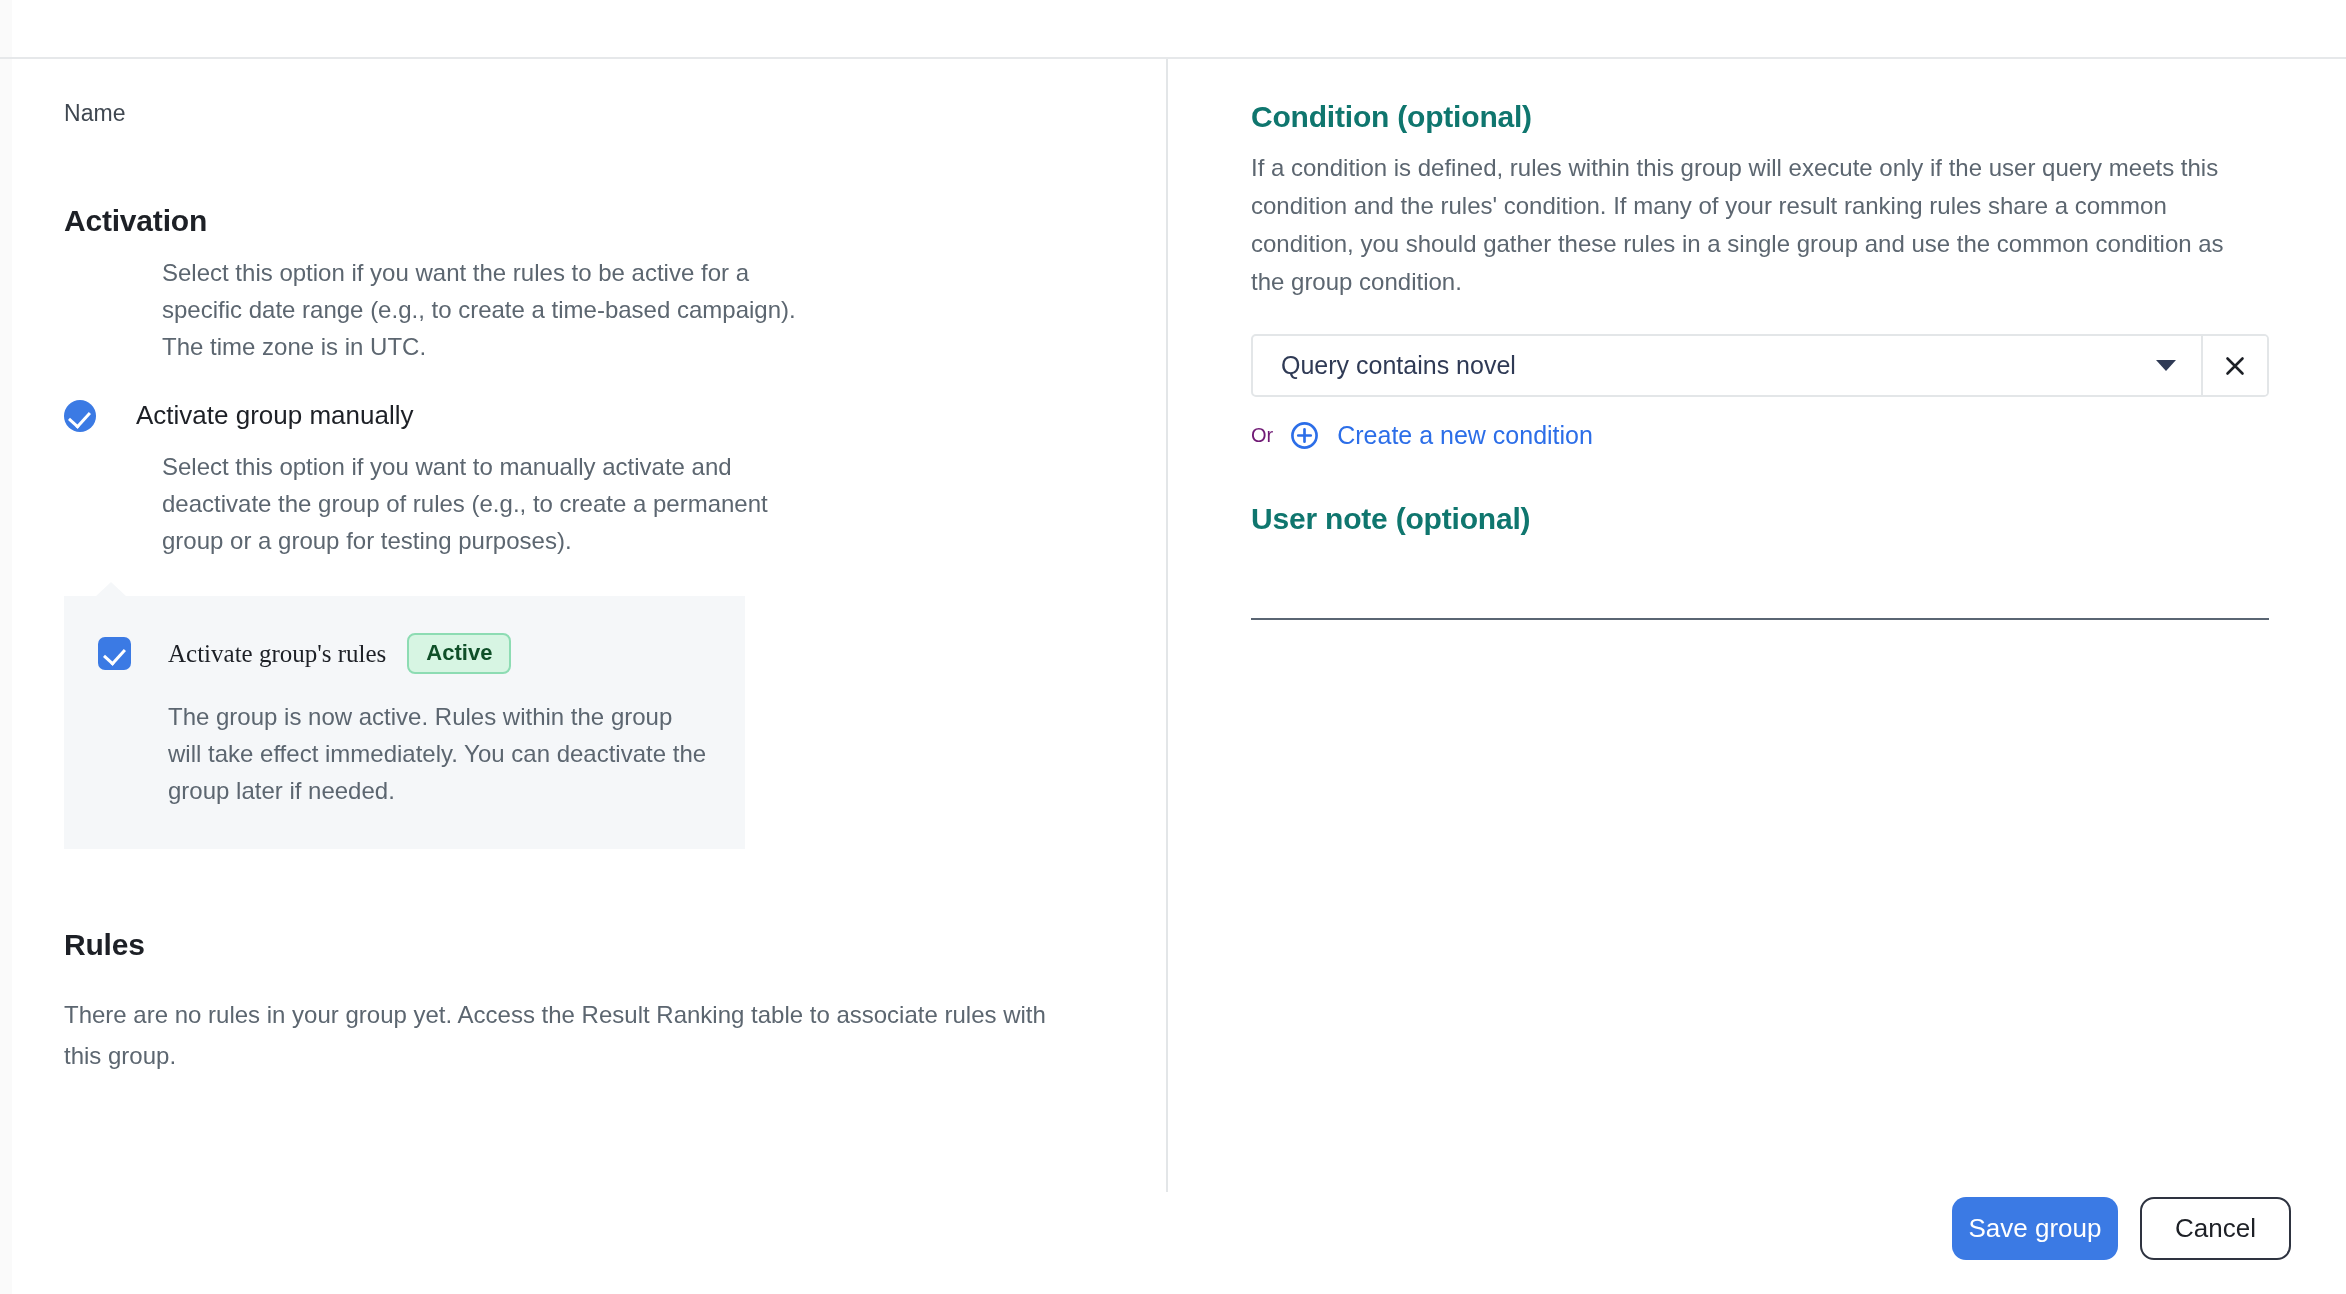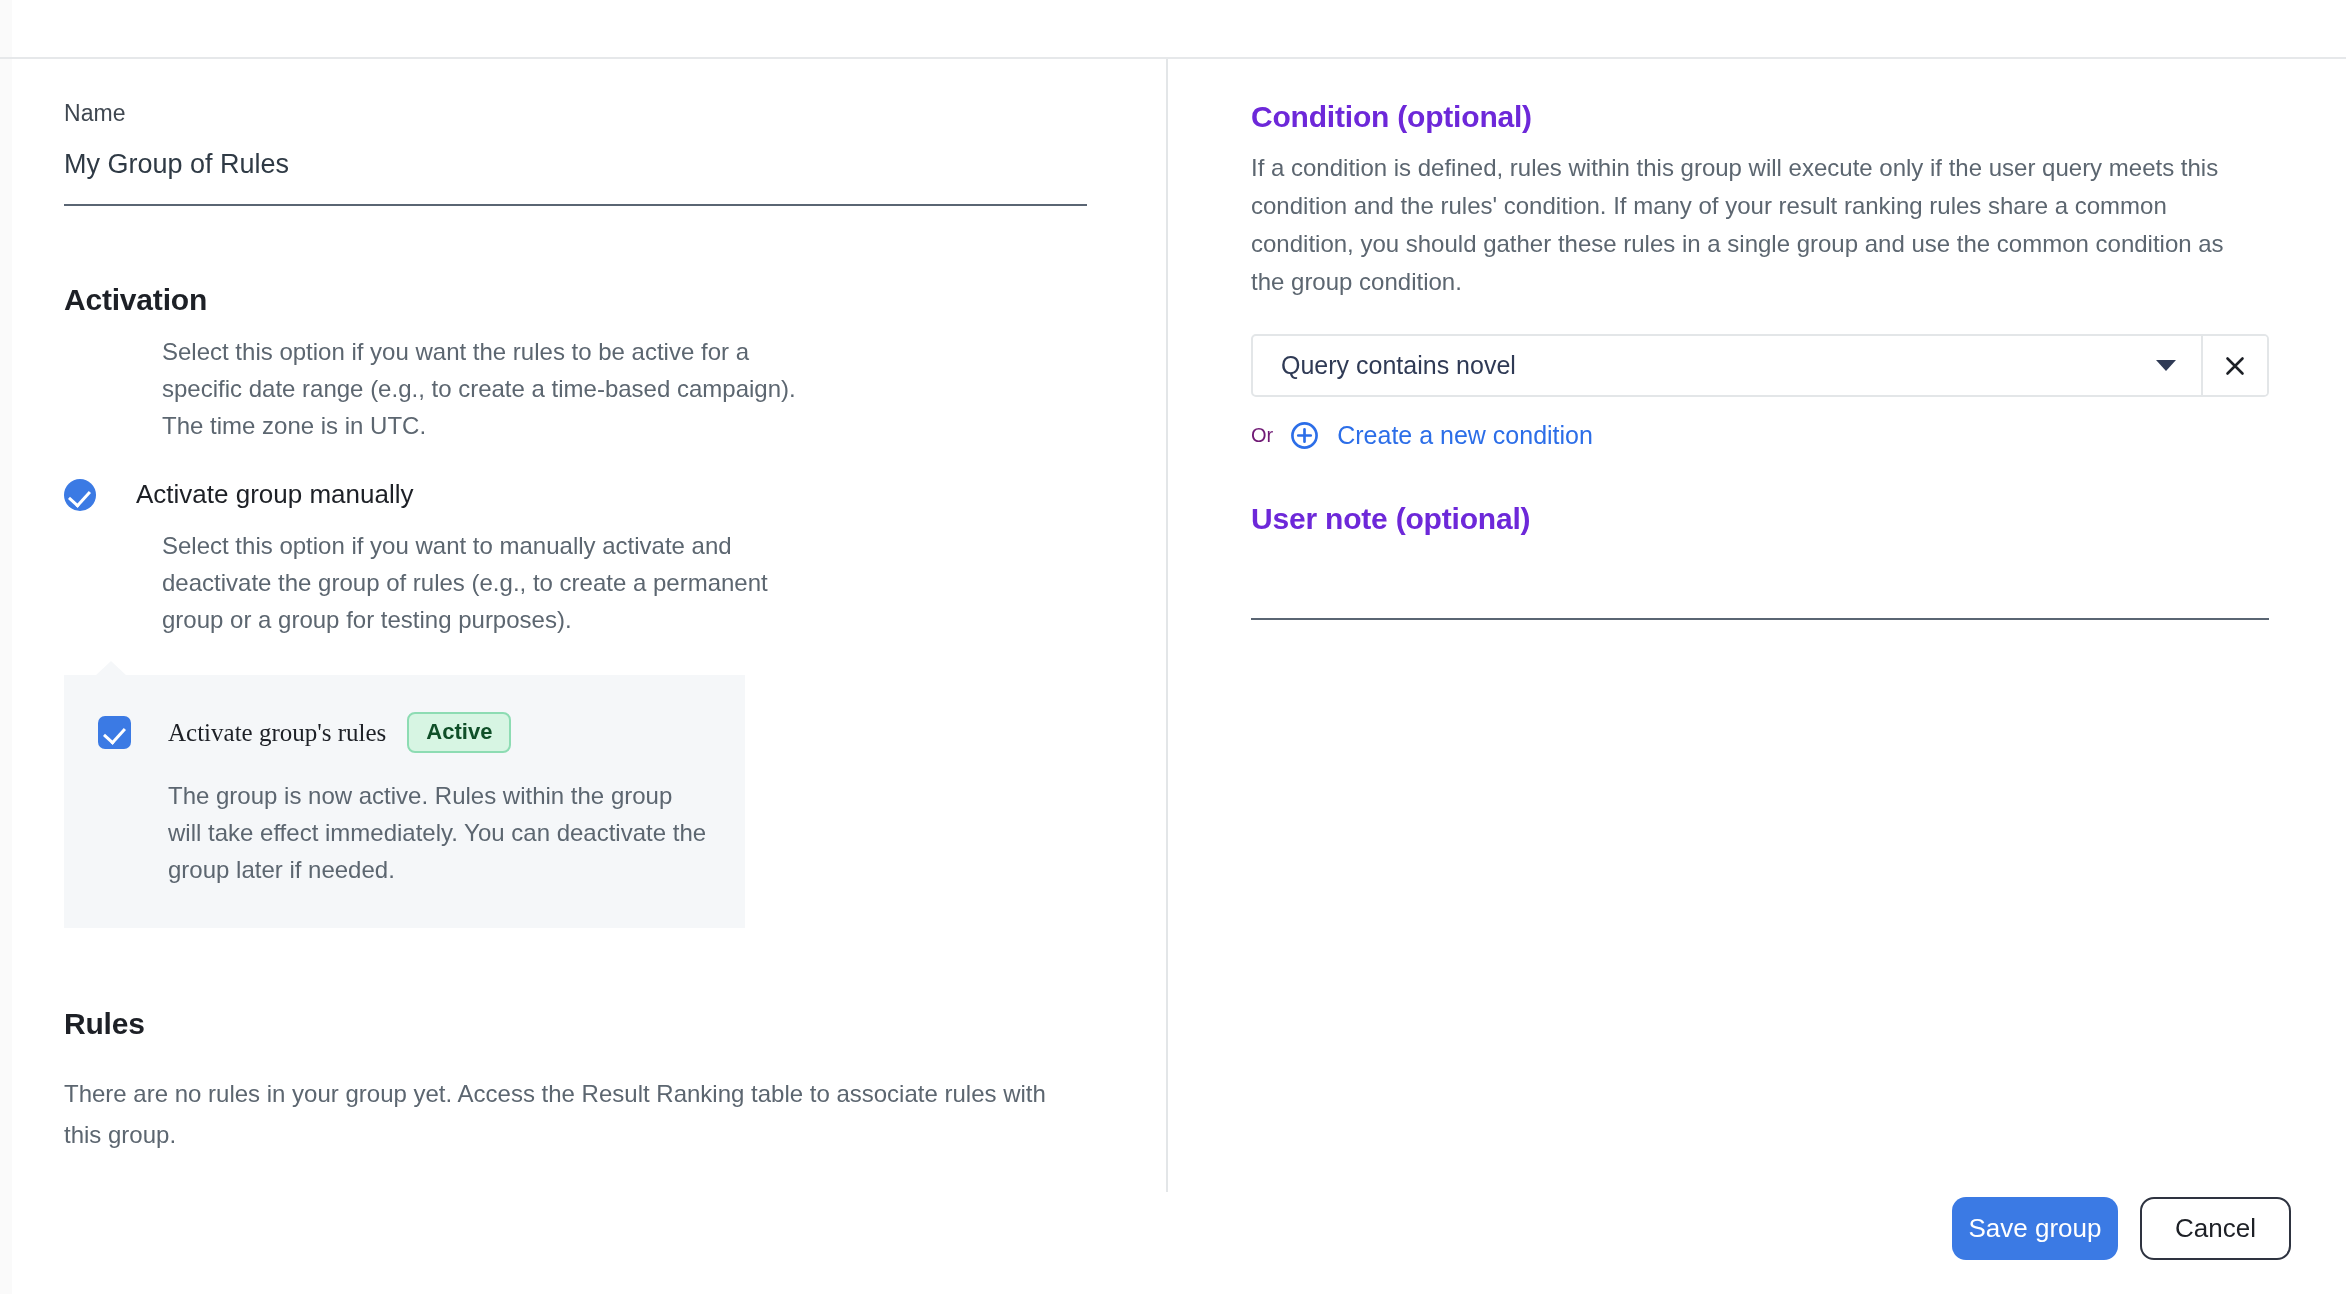--- a/index.html
+++ b/index.html
@@ -203,21 +203,21 @@
 
   
   .right-col {
     position: absolute;
     left: 1251px; top: 100px;
     width: 1020px;
   }
   .right-title {
     font-size: 30px;
     font-weight: bold;
-    color: #6d28d9;
+    color: #0f766e;
     letter-spacing: -.2px;
   }
   .right-desc {
     margin-top: 15px;
     font-size: 24px;
     line-height: 38px;
     color: #5c6670;
     width: 1010px;
   }
 
@@ -333,23 +333,20 @@
 <div id="app">
 
   <div class="edge-strip"></div>
   <div class="top-rule"></div>
   <div class="col-divider"></div>
 
   <div class="left-col">
 
     <div class="field-label">Name</div>
 
-    <div class="name-input-wrap">
-      <input class="name-input" type="text" value="My Group of Rules" style="">
-    </div>
 
     <div class="section-title activation-title">Activation</div>
 
     <div class="radio-help">Select this option if you want the rules to be active for a specific date range (e.g., to create a time-based campaign). The time zone is in UTC.</div>
 
     <div class="radio-row">
       <div class="radio-checked"></div>
       <div class="radio-label">Activate group manually</div>
     </div>
     <div class="radio-help">Select this option if you want to manually activate and deactivate the group of rules (e.g., to create a permanent group or a group for testing purposes).</div>

